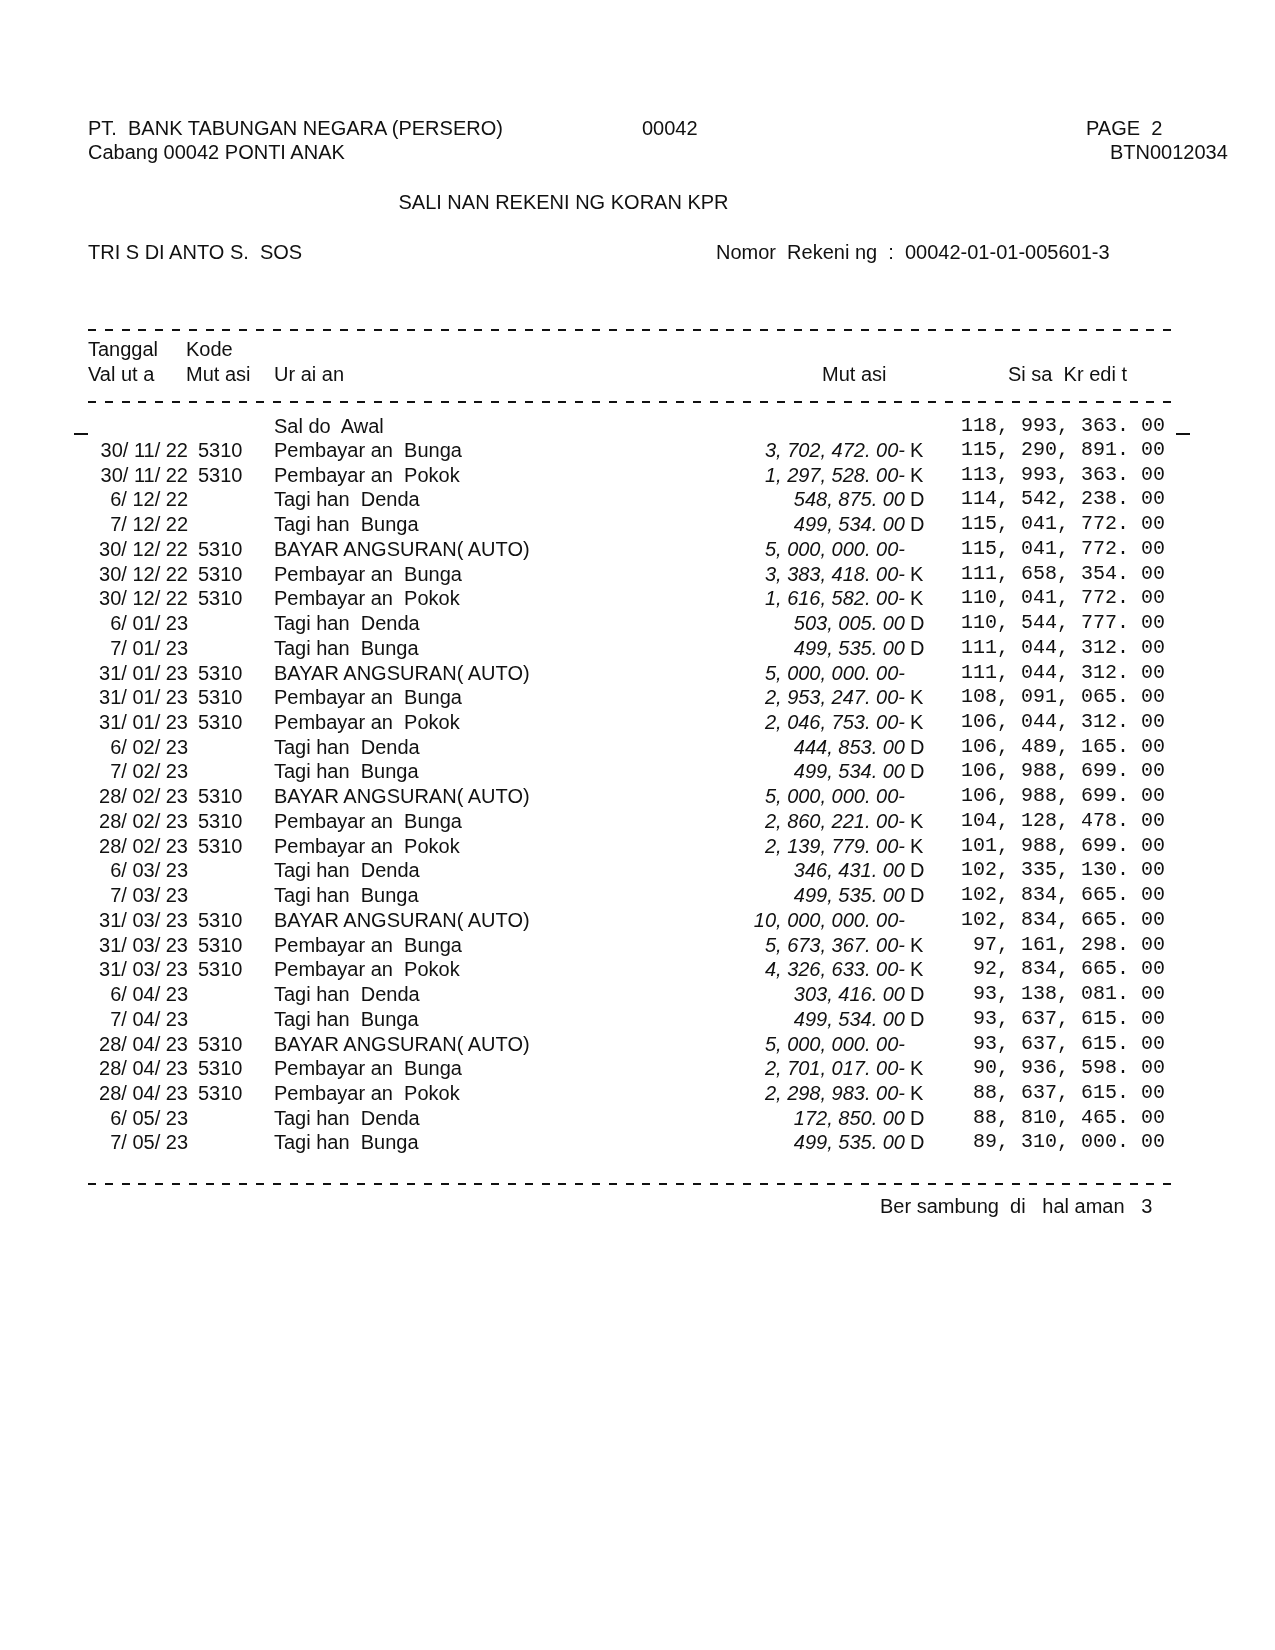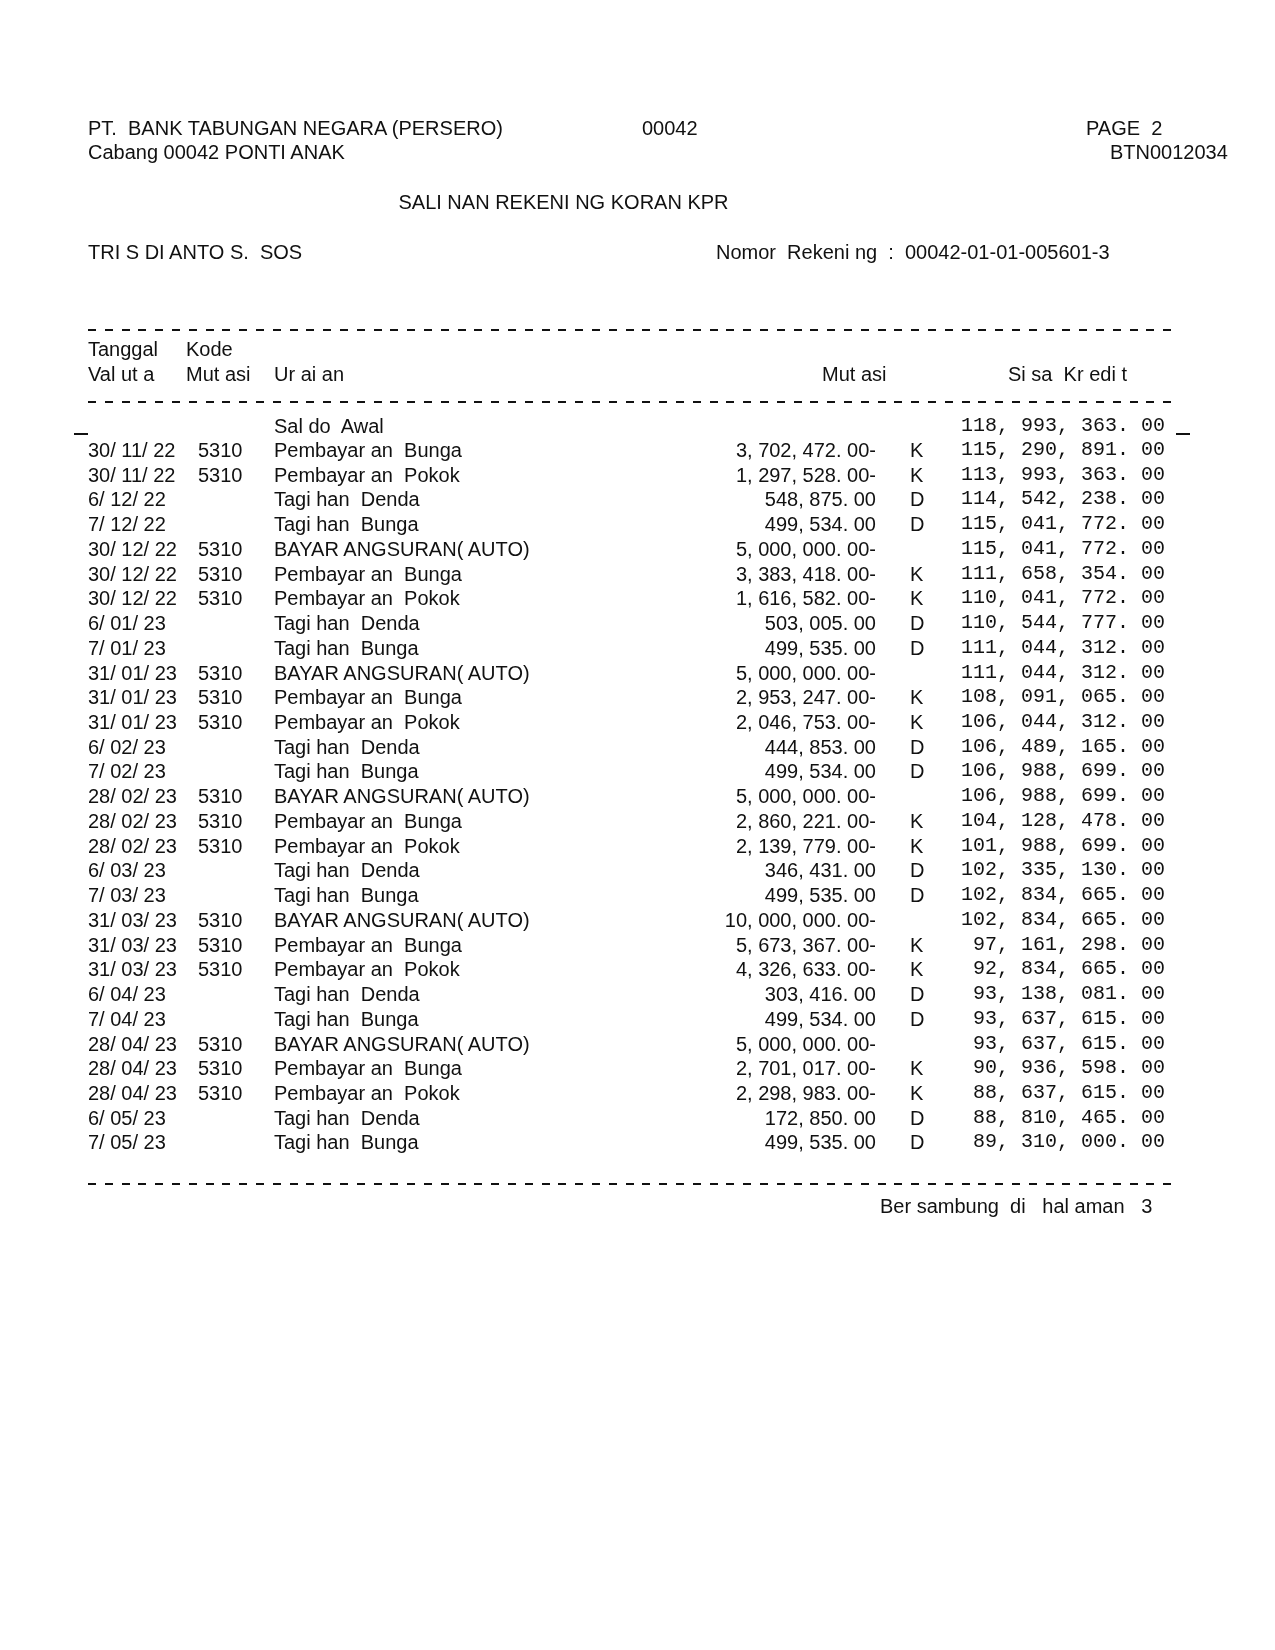--- a/index.html
+++ b/index.html
@@ -9,24 +9,24 @@
     font-size: 20px;
   }
   .abs { position: absolute; white-space: pre; line-height: 24px; }
   .center { text-align: center; }
   .dash {
     position: absolute; left: 88px; width: 1092px; height: 2px;
     background-image: repeating-linear-gradient(to right, #111 0 8px, transparent 8px 16.8px);
   }
   .row { position: absolute; left: 0; width: 1275px; height: 24px; }
   .row span { position: absolute; white-space: pre; line-height: 24px; top: 0; }
-  .c-date { left: 88px; width: 100px; }
+  .c-date { left: 88px; width: 100px; text-align: right; }
   .c-kode { left: 198px; }
   .c-urai { left: 274px; }
-  .c-mut { left: 671px; width: 205px; text-align: right; }
+  .c-mut { left: 700px; width: 205px; text-align: right; font-style: italic; }
   .c-flag { left: 910px; }
   .c-sisa { left: 960px; width: 205px; text-align: right; font-family: Liberation Mono, monospace; }
   .marker { position: absolute; width: 14px; height: 2px; background: #111; }
 </style>
 </head>
 <body>
 
 <div class="abs" style="left:88px; top:116px;">PT.  BANK TABUNGAN NEGARA (PERSERO)</div>
 <div class="abs" style="left:642px; top:116px;">00042</div>
 <div class="abs" style="left:1086px; top:116px;">PAGE  2</div>

